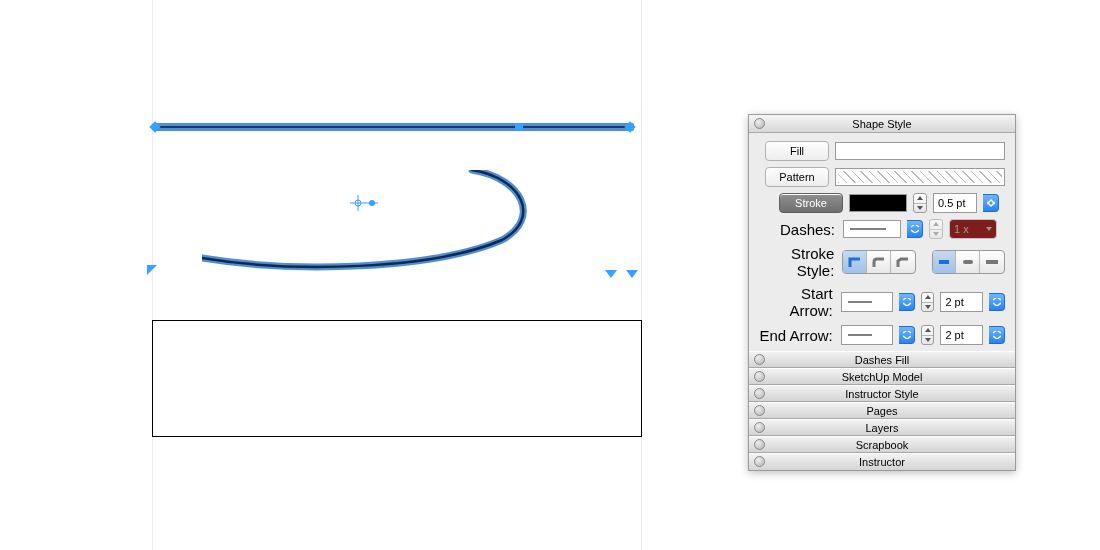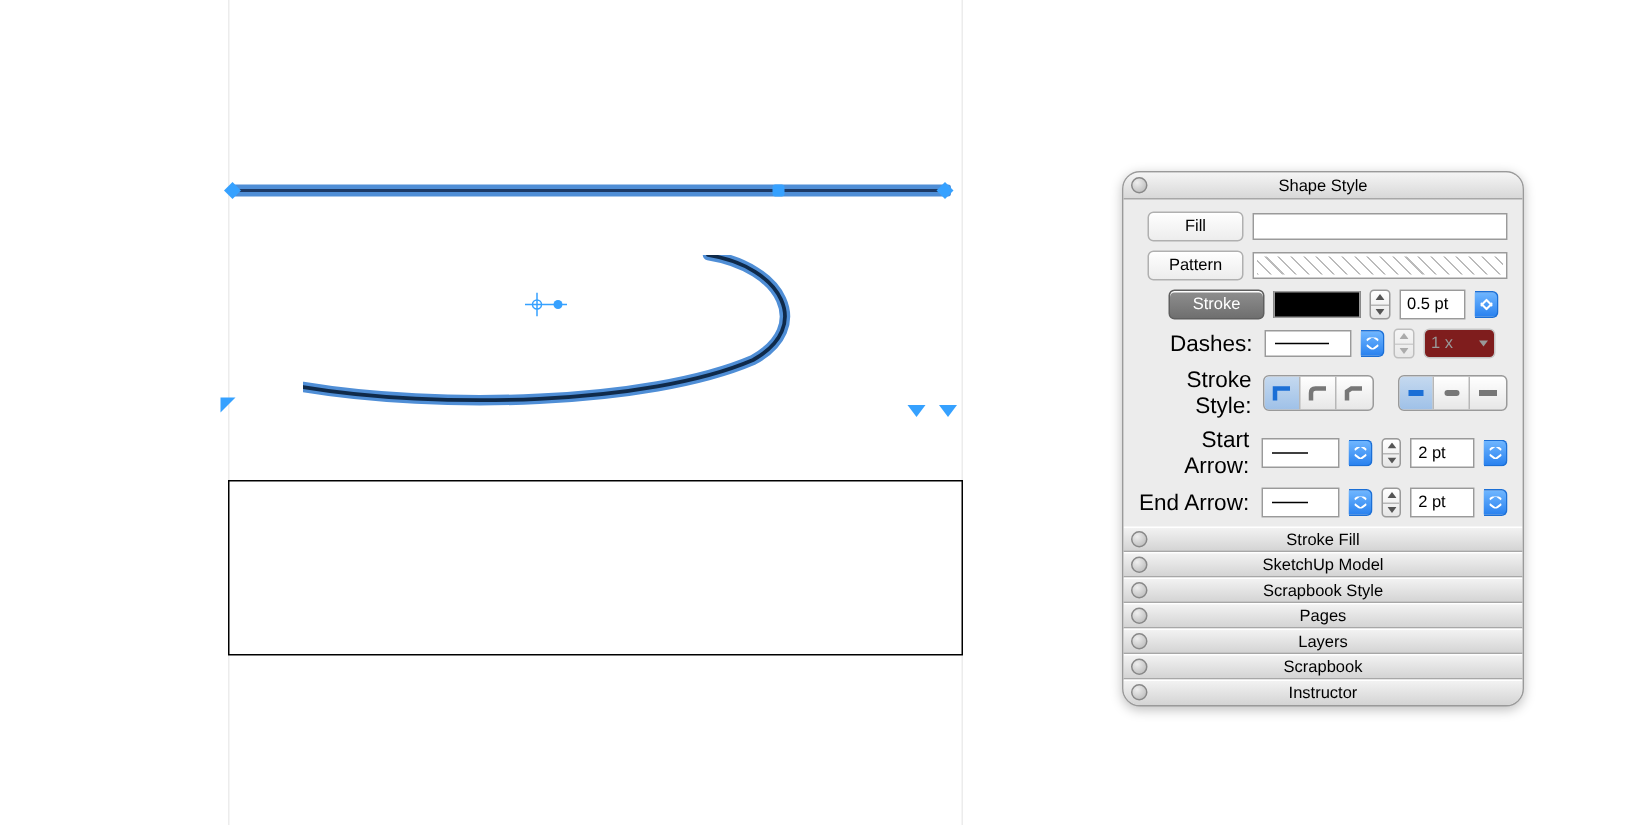--- a/index.html
+++ b/index.html
@@ -88,21 +88,21 @@
     background:#fff;
   }
 
   
   .panel {
     position:absolute;
     left: 748px; top: 114px;
     width: 268px;
     background:#ececec;
     border:1px solid #9a9a9a;
-    border-radius:12px;
+    border-radius:0;
     box-shadow:0 2px 8px rgba(0,0,0,.25);
     overflow:hidden;
   }
   .panel-title {
     height:18px;
     display:flex;
     align-items:center;
     justify-content:center;
     position:relative;
     background:linear-gradient(#f5f5f5,#d8d8d8);
@@ -465,29 +465,29 @@
         <svg viewBox="0 0 8 8">
             <path d="M0 2 L4 -1 L8 2 M0 5 L4 8 L8 5" stroke="#fff" fill="none" stroke-width="1.4"></path>
           </svg>
       </div>
     </div>
 
   </div>
 
   <div class="section-header">
       <div class="dot"></div>
-      <span>Stroke Fill</span>
+      <span>Dashes Fill</span>
     </div>
   <div class="section-header">
       <div class="dot"></div>
       <span>SketchUp Model</span>
     </div>
   <div class="section-header">
       <div class="dot"></div>
-      <span>Scrapbook Style</span>
+      <span>Instructor Style</span>
     </div>
   <div class="section-header">
       <div class="dot"></div>
       <span>Pages</span>
     </div>
   <div class="section-header">
       <div class="dot"></div>
       <span>Layers</span>
     </div>
   <div class="section-header">

